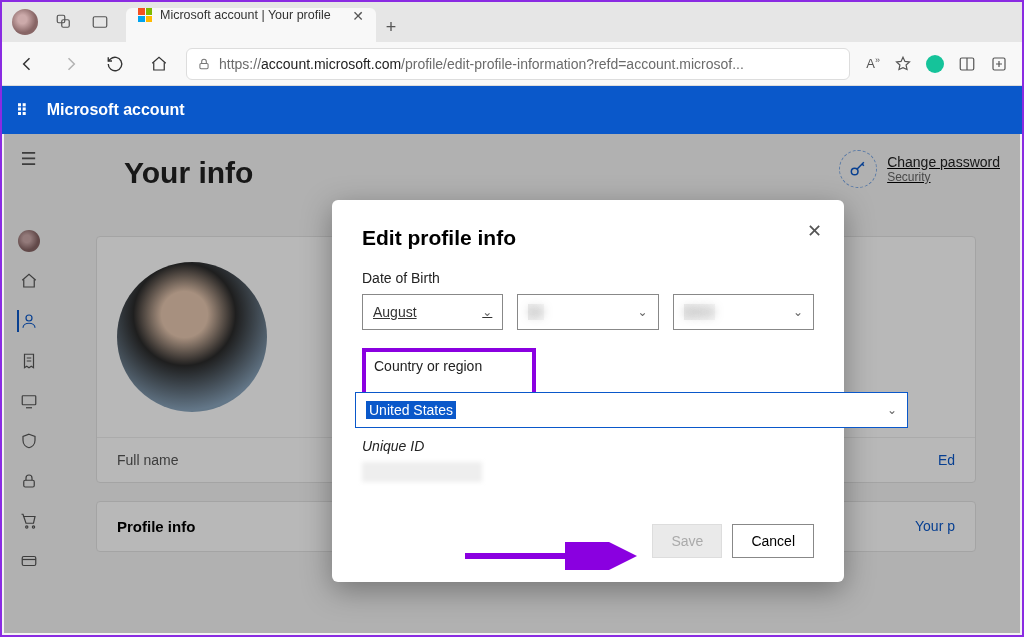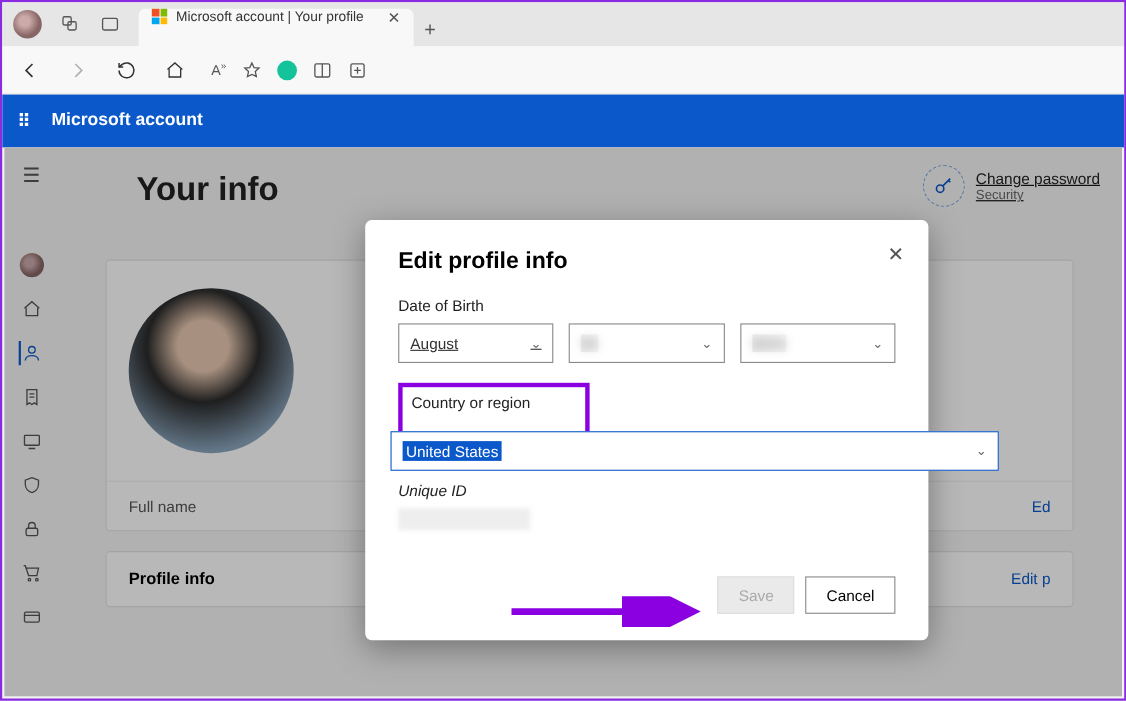--- a/index.html
+++ b/index.html
@@ -125,20 +125,27 @@
         <path d="M3 12a9 9 0 1 0 3-6.7L3 8"></path>
         <path d="M3 3v5h5"></path>
       </svg>
   </div>
   <div class="nav-ico">
     <svg width="18" height="18" viewBox="0 0 24 24" fill="none" stroke="#333" stroke-width="1.6">
         <path d="M3 11l9-8 9 8"></path>
         <path d="M5 10v10h14V10"></path>
       </svg>
   </div>
+  <div class="urlbox">
+    <svg width="14" height="14" viewBox="0 0 24 24" fill="none" stroke="#777" stroke-width="1.8">
+        <rect x="5" y="11" width="14" height="9" rx="2"></rect>
+        <path d="M8 11V8a4 4 0 0 1 8 0v3"></path>
+      </svg>
+    <span>https://<span class="host">account.microsoft.com</span><span>/profile/edit-profile-information?refd=account.microsof...</span></span>
+  </div>
   <div class="addr-right">
     <span style="font-size:13px;">A<sup style="font-size:9px;">»</sup></span>
     <span>
       <svg width="18" height="18" viewBox="0 0 24 24" fill="none" stroke="#555" stroke-width="1.6">
           <path d="M12 3l2.6 5.6 6 .6-4.5 4.2 1.3 6L12 16.9 6.6 19.4l1.3-6L3.4 9.2l6-.6z"></path>
         </svg>
     </span>
     <span style="width:18px;height:18px;border-radius:50%;background:#15c39a;display:inline-block;"></span>
     <span>
       <svg width="18" height="18" viewBox="0 0 24 24" fill="none" stroke="#555" stroke-width="1.6">
@@ -239,21 +246,21 @@
         <div class="big-avatar"></div>
       </div>
       <div class="card-foot">
         <span>Full name</span>
         <span class="link">Ed</span>
       </div>
     </div>
 
     <div class="card2">
       <span class="pt">Profile info</span>
-      <span class="link">Edit p</span>
+      <span class="link">Your p</span>
     </div>
   </div>
 </div>
 
 <div class="dim-overlay"></div>
 
 <div class="modal">
   <h2>Edit profile info</h2>
   <div class="close">✕</div>
 

